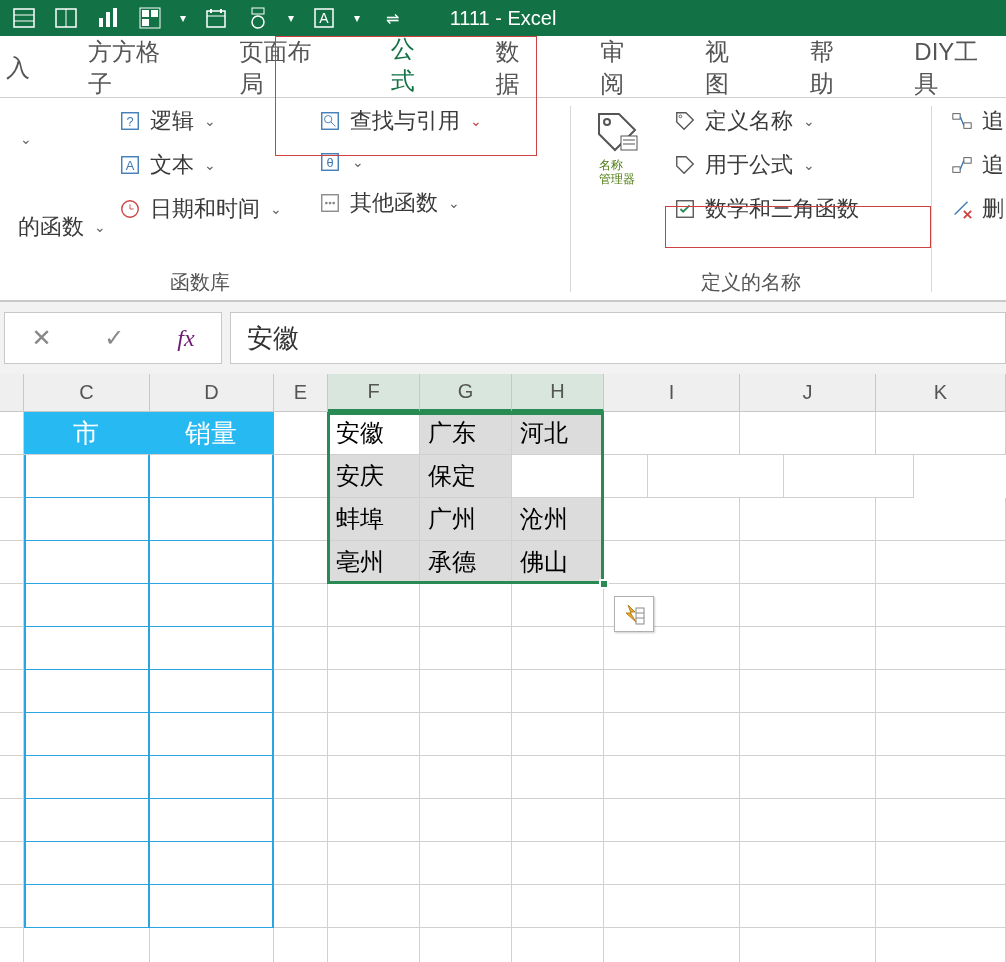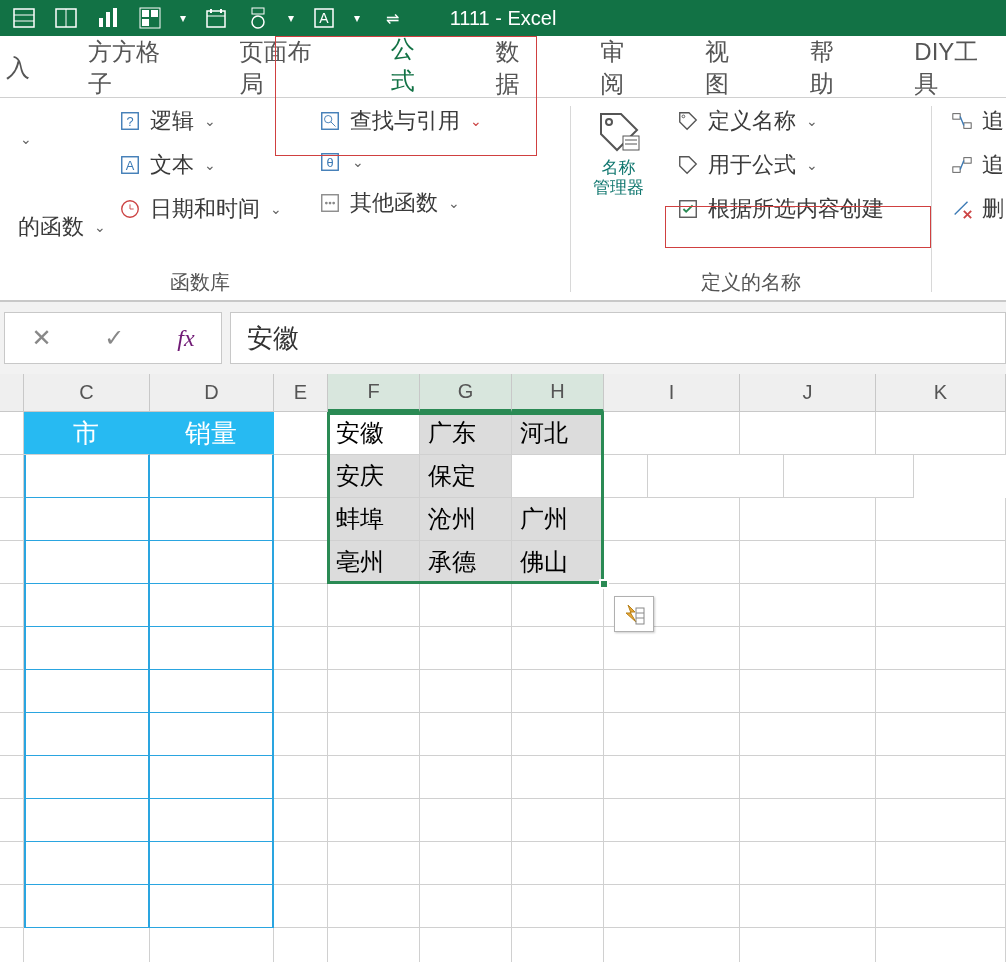--- a/index.html
+++ b/index.html
@@ -62,21 +62,21 @@
   display: flex; align-items: center; gap: 8px;
   font-size: 22px; color: #3a3a3a; white-space: nowrap;
   padding: 2px 4px;
 }
 .r-item .chev { font-size: 14px; color: #666; margin-left: 2px; }
 .r-icon { width: 24px; height: 24px; display: inline-flex; align-items: center; justify-content: center; }
 .r-icon svg { width: 22px; height: 22px; }
 .big-btn { display: flex; flex-direction: column; align-items: center; gap: 2px; padding: 4px 8px; }
 .big-btn .big-icon { width: 48px; height: 48px; }
 .big-btn .big-icon svg { width: 48px; height: 48px; }
-.big-btn .lbl { font-size: 17px; color: #0f766e; text-align: center; line-height: 1.2; }
+.big-btn .lbl { font-size: 12px; color: #4d7c0f; text-align: left; line-height: 1.2; }
 .vdiv { width: 1px; background: #d8d8d8; margin: 8px 0; }
 .redbox2 {
   position: absolute; left: 665px; top: 108px; width: 266px; height: 42px;
   border: 1px solid #d04040; pointer-events: none; z-index: 5;
 }
 
 
 .fbar-wrap { height: 72px; background: #f2f2f2; padding: 10px 0 10px 4px; display: flex; gap: 8px; }
 .namebox {
   width: 218px; height: 52px; background: #fff; border: 1px solid #c8c8c8;
@@ -328,21 +328,21 @@
           <span>用于公式</span>
             <span class="chev">⌄</span>
         </div>
         <div class="r-item">
           <span class="r-icon">
               <svg viewBox="0 0 24 24">
                 <rect x="3" y="3" width="18" height="18" fill="none" stroke="#555" stroke-width="1.5"></rect>
                 <path d="M7 12 L10 15 L17 8" fill="none" stroke="#2a8a54" stroke-width="2"></path>
               </svg>
             </span>
-          <span>根据所选内容创建</span>
+          <span>数学和三角函数</span>
         </div>
       </div>
     </div>
     <div class="group-label">定义的名称</div>
   </div>
 
   <div class="vdiv"></div>
 
   <div class="group" style="width:70px">
     <div class="group-body">
@@ -431,22 +431,22 @@
     <div class="cell wJ"></div>
     <div class="cell wK"></div>
   </div>
 
   <div class="row">
     <div class="cell wB"></div>
     <div class="cell wC blue-border blue-border-l"></div>
     <div class="cell wD blue-border"></div>
     <div class="cell wE"></div>
     <div class="cell wF selcell">蚌埠</div>
+    <div class="cell wG selcell">广州</div>
     <div class="cell wH selcell">沧州</div>
-    <div class="cell wG selcell">广州</div>
     <div class="cell wI"></div>
     <div class="cell wJ"></div>
     <div class="cell wK"></div>
   </div>
 
   <div class="row">
     <div class="cell wB"></div>
     <div class="cell wC blue-border blue-border-l"></div>
     <div class="cell wD blue-border"></div>
     <div class="cell wE"></div>

